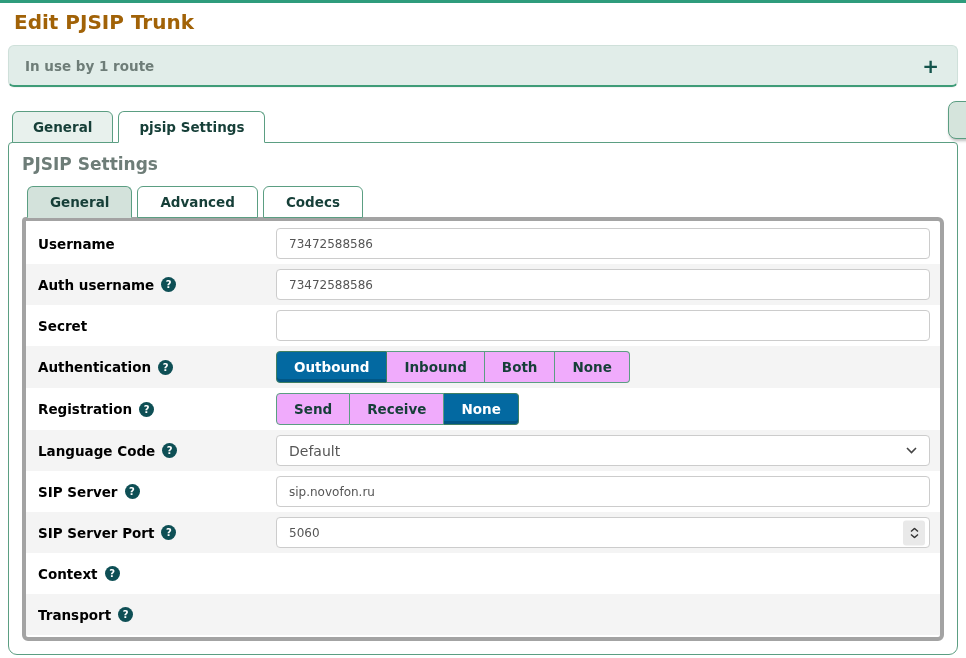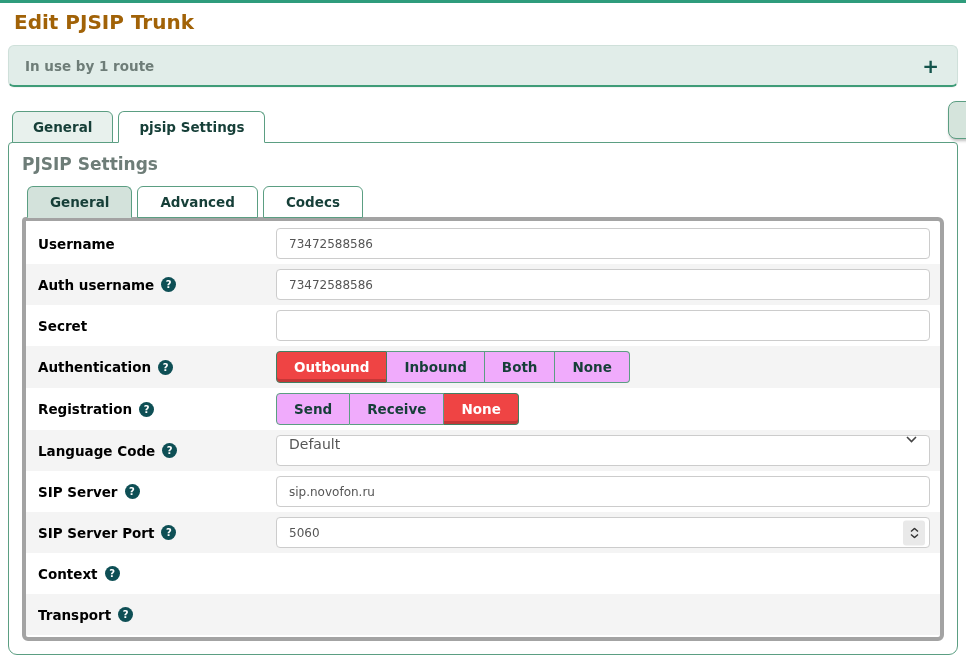--- a/index.html
+++ b/index.html
@@ -122,21 +122,21 @@
     font-size:12px; color:#555555;
     font-family:inherit;
     background:#ffffff;
     outline:none;
   }
 
   .select-box {
     width:100%; height:31px;
     border:1px solid #cccccc; border-radius:4px;
     background:#ffffff;
-    display:flex; align-items:flex-start; justify-content:space-between;
+    display:flex; align-items:center; justify-content:space-between;
     padding:0 12px;
     font-size:14px; color:#555555;
     cursor:pointer;
   }
 
   .spinner {
     position:absolute; right:5px; top:50%;
     transform:translateY(-50%);
     width:22px; height:25px;
     background:#e9e9e9; border-radius:3px;
@@ -149,21 +149,21 @@
   .seg-btn {
     padding:7px 17px;
     font-size:13.5px; font-weight:bold; color:#163f38;
     background:#f0abfc;
     border:1px solid #5b9e82; border-left:none;
     cursor:pointer;
   }
   .seg-btn:first-child { border-left:1px solid #5b9e82; border-radius:4px 0 0 4px; }
   .seg-btn:last-child { border-radius:0 4px 4px 0; }
   .seg-btn.selected {
-    background:#ef4444; color:#ffffff;
+    background:#0369a1; color:#ffffff;
     border-color:#417f62;
     box-shadow: inset 0 -3px 0 rgba(0,0,0,0.18);
   }
 </style>
 </head>
 <body>
 
 <div class="top-line"></div>
 
 <h1 class="page-title">Edit PJSIP Trunk</h1>

